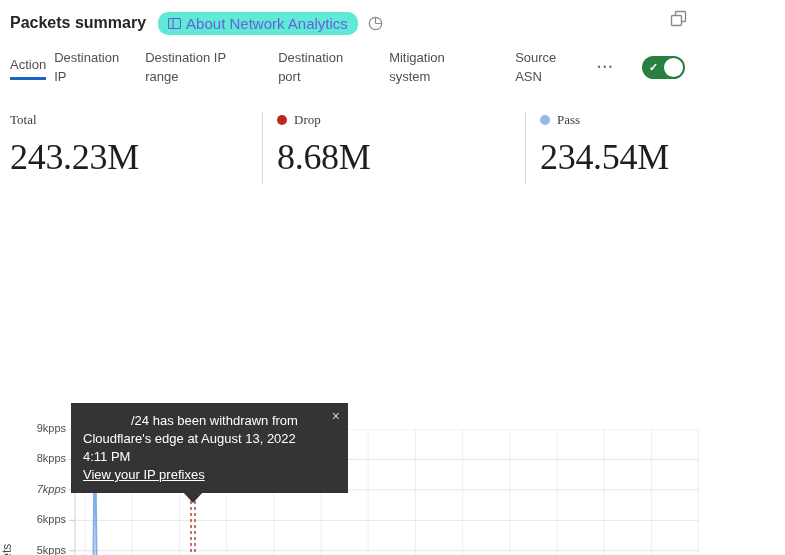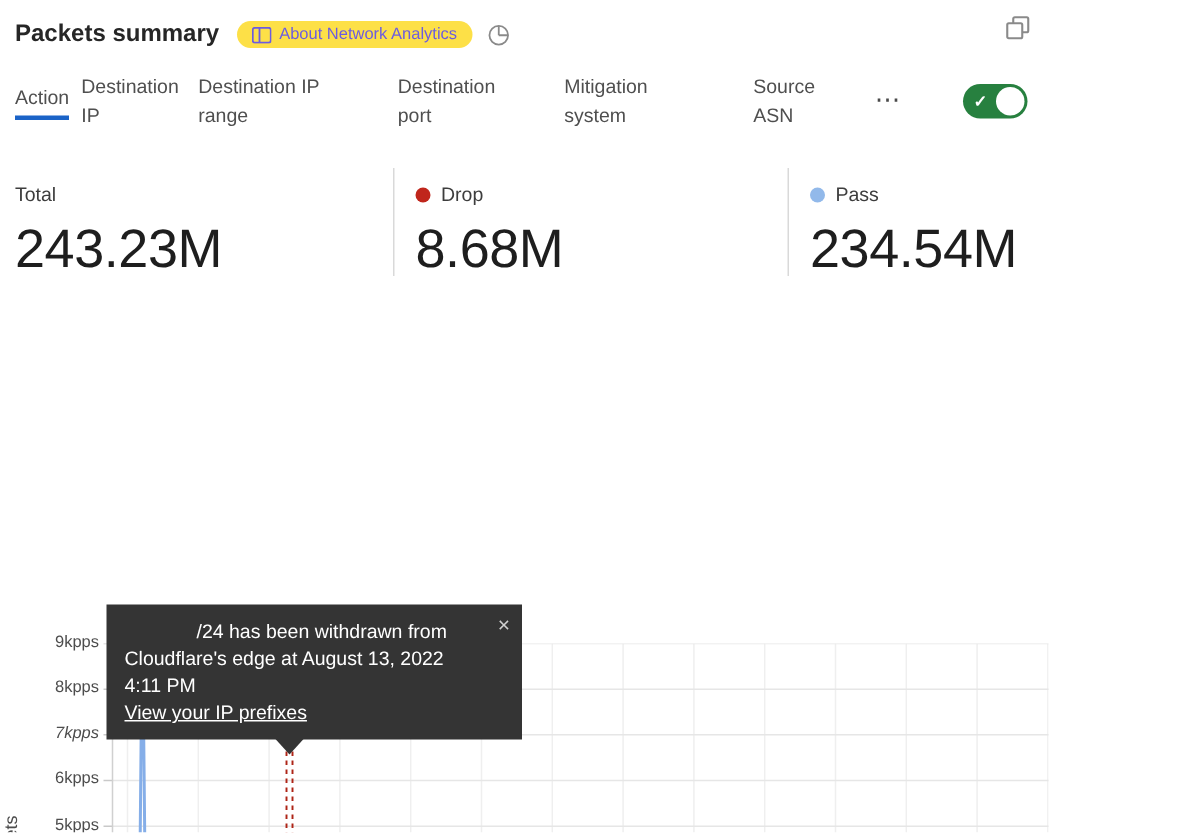--- a/index.html
+++ b/index.html
@@ -3,44 +3,44 @@
 <meta charset="utf-8">
 <style>
   * { margin:0; padding:0; box-sizing:border-box; }
   html,body { background:#fff; }
   body { font-family:"Liberation Sans", sans-serif; color:#333; }
   #app { position:relative; width:699px; height:555px; background:#fff; overflow:hidden; }
 
   
   .header { position:absolute; top:8px; left:10px; right:10px; height:30px; display:flex; align-items:center; }
   .page-title { font-size:16px; font-weight:bold; color:#262626; }
-  .badge { display:inline-flex; align-items:center; gap:5px; background:#fde047; color:#6c5ce0;
-           border-radius:10px; padding:3px 10px; font-size:11px; margin-left:12px; cursor:pointer; }
+  .badge { display:inline-flex; align-items:center; gap:5px; background:#5eead4; color:#6c5ce0;
+           border-radius:10px; padding:3px 10px; font-size:15px; margin-left:12px; cursor:pointer; }
   .pie-icon { margin-left:10px; display:inline-flex; }
   .expand-icon { position:absolute; right:2px; top:2px; }
 
   
   .tabs { position:absolute; top:44px; left:10px; right:14px; height:46px; display:flex; align-items:center; font-size:13px; color:#4f4f4f; }
   .tab { line-height:19px; cursor:pointer; }
   .tab-action { margin-left:0; }
   .tab-action .tab-label { display:inline-block; border-bottom:3px solid #1b63c7; padding-bottom:3px; }
   .tab-dip   { width:75px;  margin-left:8px; }
-  .tab-dipr  { width:97px;  margin-left:3px; }
+  .tab-dipr  { width:97px;  margin-left:16px; }
   .tab-dport { width:78px;  margin-left:36px; }
   .tab-mit   { width:76px;  margin-left:33px; }
   .tab-asn   { width:52px;  margin-left:50px; }
   .more-btn  { margin-left:29px; color:#4a4a4a; font-size:17px; letter-spacing:1px; cursor:pointer; line-height:10px; }
   .annotations-label { margin-left:9px; width:82px; line-height:19px; }
   .toggle { margin-left:auto; width:43px; height:23px; border-radius:12px; background:#27803f; position:relative; cursor:pointer; flex:none; }
   .toggle .knob { position:absolute; right:2px; top:2px; width:19px; height:19px; border-radius:50%; background:#fff; }
   .toggle .check { position:absolute; left:7px; top:5px; color:#fff; font-size:11px; font-weight:bold; }
 
   
   .stats { position:absolute; top:108px; left:0; right:0; height:84px; }
-  .stat-col { position:absolute; top:14px; }
+  .stat-col { position:absolute; top:4px;font-family:Liberation Serif, serif; }
   .stat-col.c1 { left:10px; }
   .stat-col.c2 { left:277px; }
   .stat-col.c3 { left:540px; }
   .stat-label { font-size:13px; color:#3d3d3d; display:flex; align-items:center; gap:7px; }
   .dot { width:10px; height:10px; border-radius:50%; display:inline-block; }
   .stat-value { font-size:36px; color:#1e1e1e; margin-top:8px; letter-spacing:-0.3px; }
   .stat-divider { position:absolute; top:4px; width:1px; height:72px; background:#d9d9d9; }
   .stat-divider.d1 { left:262px; }
   .stat-divider.d2 { left:525px; }
 

